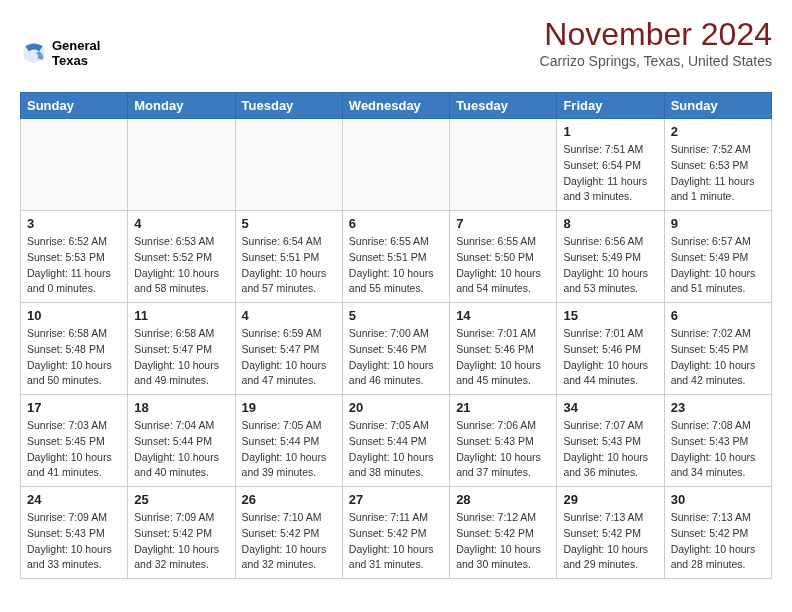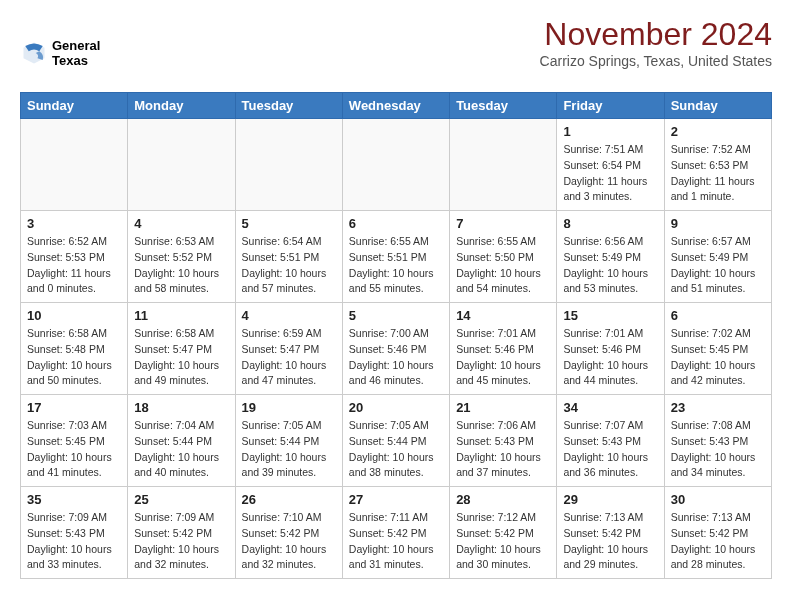--- a/index.html
+++ b/index.html
@@ -216,21 +216,21 @@
           <div class="day-number">34</div>
           <div class="day-info">Sunrise: 7:07 AM<br>Sunset: 5:43 PM<br>Daylight: 10 hours and 36 minutes.</div>
         </td>
         <td>
           <div class="day-number">23</div>
           <div class="day-info">Sunrise: 7:08 AM<br>Sunset: 5:43 PM<br>Daylight: 10 hours and 34 minutes.</div>
         </td>
       </tr>
       <tr>
         <td>
-          <div class="day-number">35</div>
+          <div class="day-number">24</div>
           <div class="day-info">Sunrise: 7:09 AM<br>Sunset: 5:43 PM<br>Daylight: 10 hours and 33 minutes.</div>
         </td>
         <td>
           <div class="day-number">25</div>
           <div class="day-info">Sunrise: 7:09 AM<br>Sunset: 5:42 PM<br>Daylight: 10 hours and 32 minutes.</div>
         </td>
         <td>
           <div class="day-number">26</div>
           <div class="day-info">Sunrise: 7:10 AM<br>Sunset: 5:42 PM<br>Daylight: 10 hours and 32 minutes.</div>
         </td>

